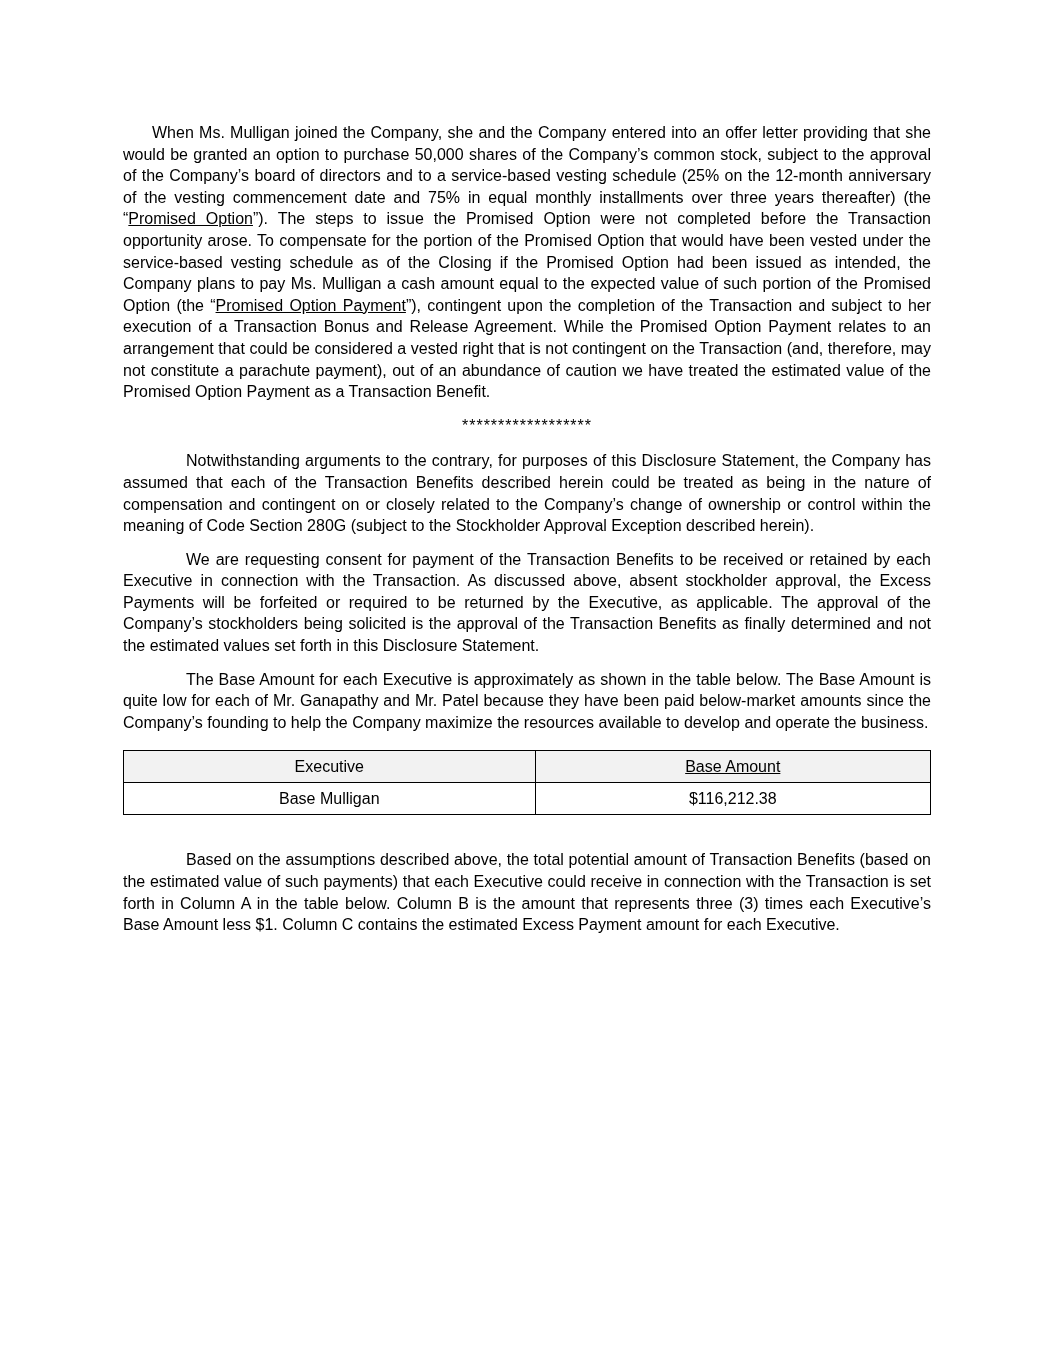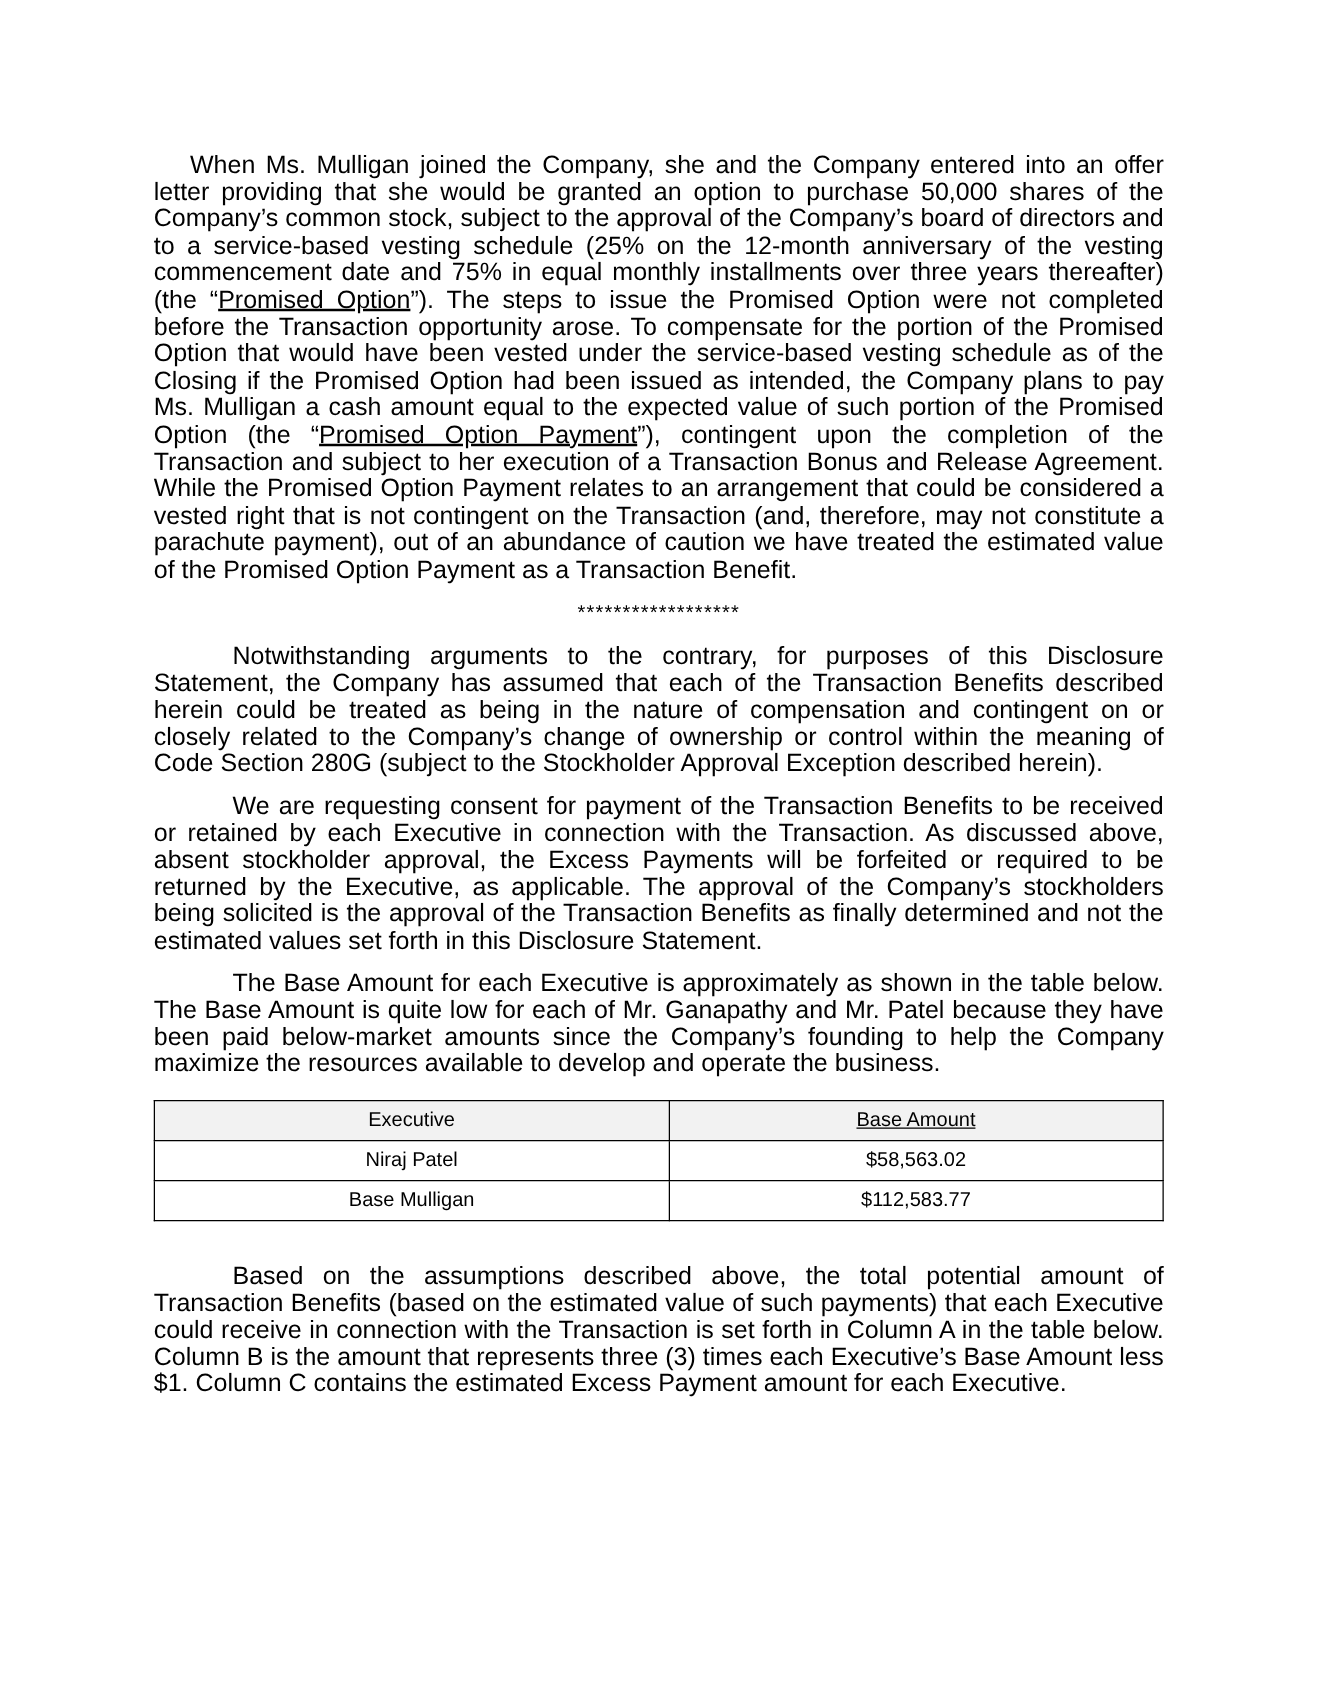--- a/index.html
+++ b/index.html
@@ -12,21 +12,21 @@
   .page {
     position: relative;
     width: 1055px;
     height: 1365px;
     background: #ffffff;
     box-sizing: border-box;
     padding: 122px 124px 0 123px;
     overflow: hidden;
   }
   p.para {
-    font-size: 20px;
+    font-size: 16px;
     line-height: 21.6px;
     text-align: justify;
     margin: 0 0 12px 0;
   }
   p.indent-sm { text-indent: 29px; }
   p.indent-lg { text-indent: 63px; }
   .underline { text-decoration: underline; }
   .separator {
     font-size: 16px;
     line-height: 21.6px;
@@ -72,25 +72,21 @@
 
   <table class="amounts">
     <thead>
       <tr>
         <th class="col-exec">Executive</th>
         <th class="col-amt">Base Amount</th>
       </tr>
     </thead>
     <tbody>
       <tr>
-        <td>Niraj Patel</td>
-        <td>$58,563.02</td>
-      </tr>
-      <tr>
         <td>Base Mulligan</td>
-        <td>$112,583.77</td>
+        <td>$116,212.38</td>
       </tr>
     </tbody>
   </table>
 
   <p class="para indent-lg">Based on the assumptions described above, the total potential amount of Transaction Benefits (based on the estimated value of such payments) that each Executive could receive in connection with the Transaction is set forth in Column A in the table below.  Column B is the amount that represents three (3) times each Executive’s Base Amount less $1.  Column C contains the estimated Excess Payment amount for each Executive.</p>
 
 </div>
 
 </body></html>

